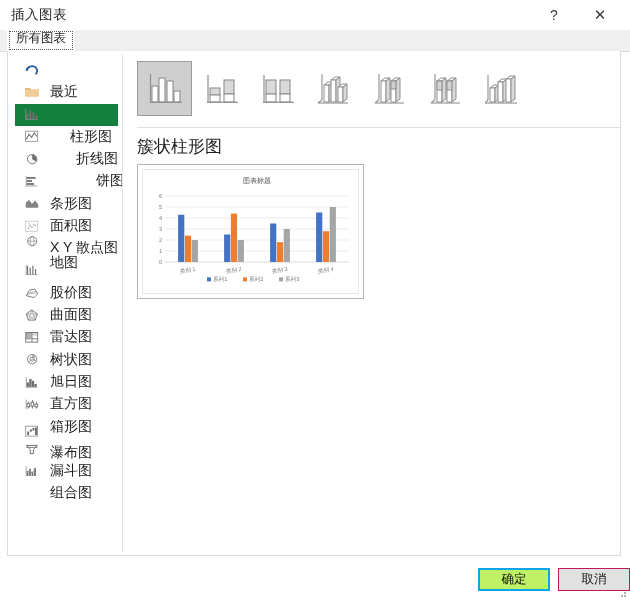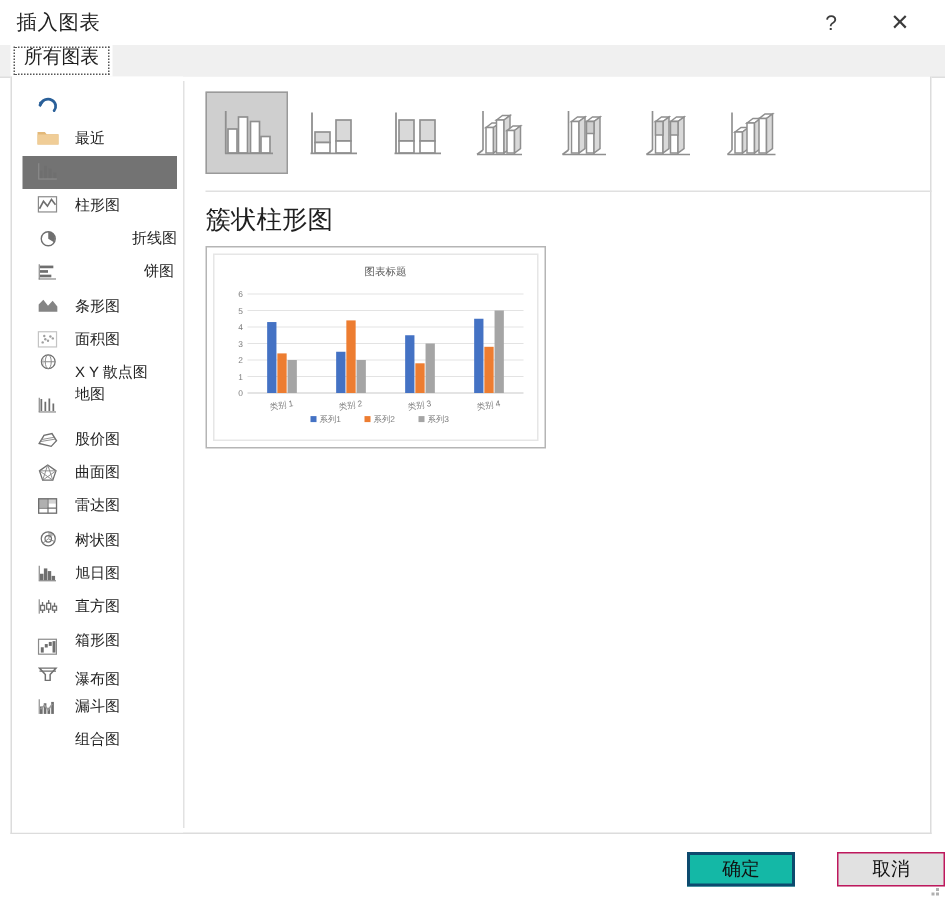--- a/index.html
+++ b/index.html
@@ -70,28 +70,28 @@
   #divider {
     position: absolute; left: 114px; top: 3px; width: 1px; height: 498px;
     background: #e2e2e2;
   }
   .side-item {
     position: absolute; left: 7px; width: 103px; height: 22px;
     display: flex; align-items: center;
     box-sizing: border-box;
     cursor: default;
   }
-  .side-item.selected { background: #737373; }
+  .side-item.selected { background: #15803d; gap: 20px; }
   .side-icon {
     width: 22px; height: 18px; margin-left: 6px;
     display: flex; align-items: center; justify-content: center;
     flex: none;
   }
   .side-label {
-    font-size: 10px; color: #1f1f1f; margin-left: 7px;
+    font-size: 14px; color: #1f1f1f; margin-left: 7px;
     white-space: nowrap;
     margin-top: 44px;
   }
 
   
   #content {
     position: absolute; left: 115px; top: 0; right: 0; bottom: 0;
   }
   #gallery {
     position: absolute; left: 14px; top: 10px;
@@ -136,23 +136,23 @@
   .dlgbtn {
     position: absolute; top: 568px; width: 72px; height: 23px;
     font-size: 12.5px; color: #111;
     display: flex; align-items: center; justify-content: center;
     box-sizing: border-box;
     background: #e1e1e1;
     border: 1px solid #be185d;
     cursor: default;
   }
   #btn-ok {
-    left: 458px;
-    background: #14b8a6;
-    border: 2px solid #0c4a6e;
+    left: 478px;
+    background: #bef264;
+    border: 2px solid #0ea5e9;
   }
   #btn-cancel { left: 558px; }
 
   #resize-grip {
     position: absolute; right: 3px; bottom: 2px; width: 10px; height: 10px;
   }
 </style>
 </head>
 <body>
 

